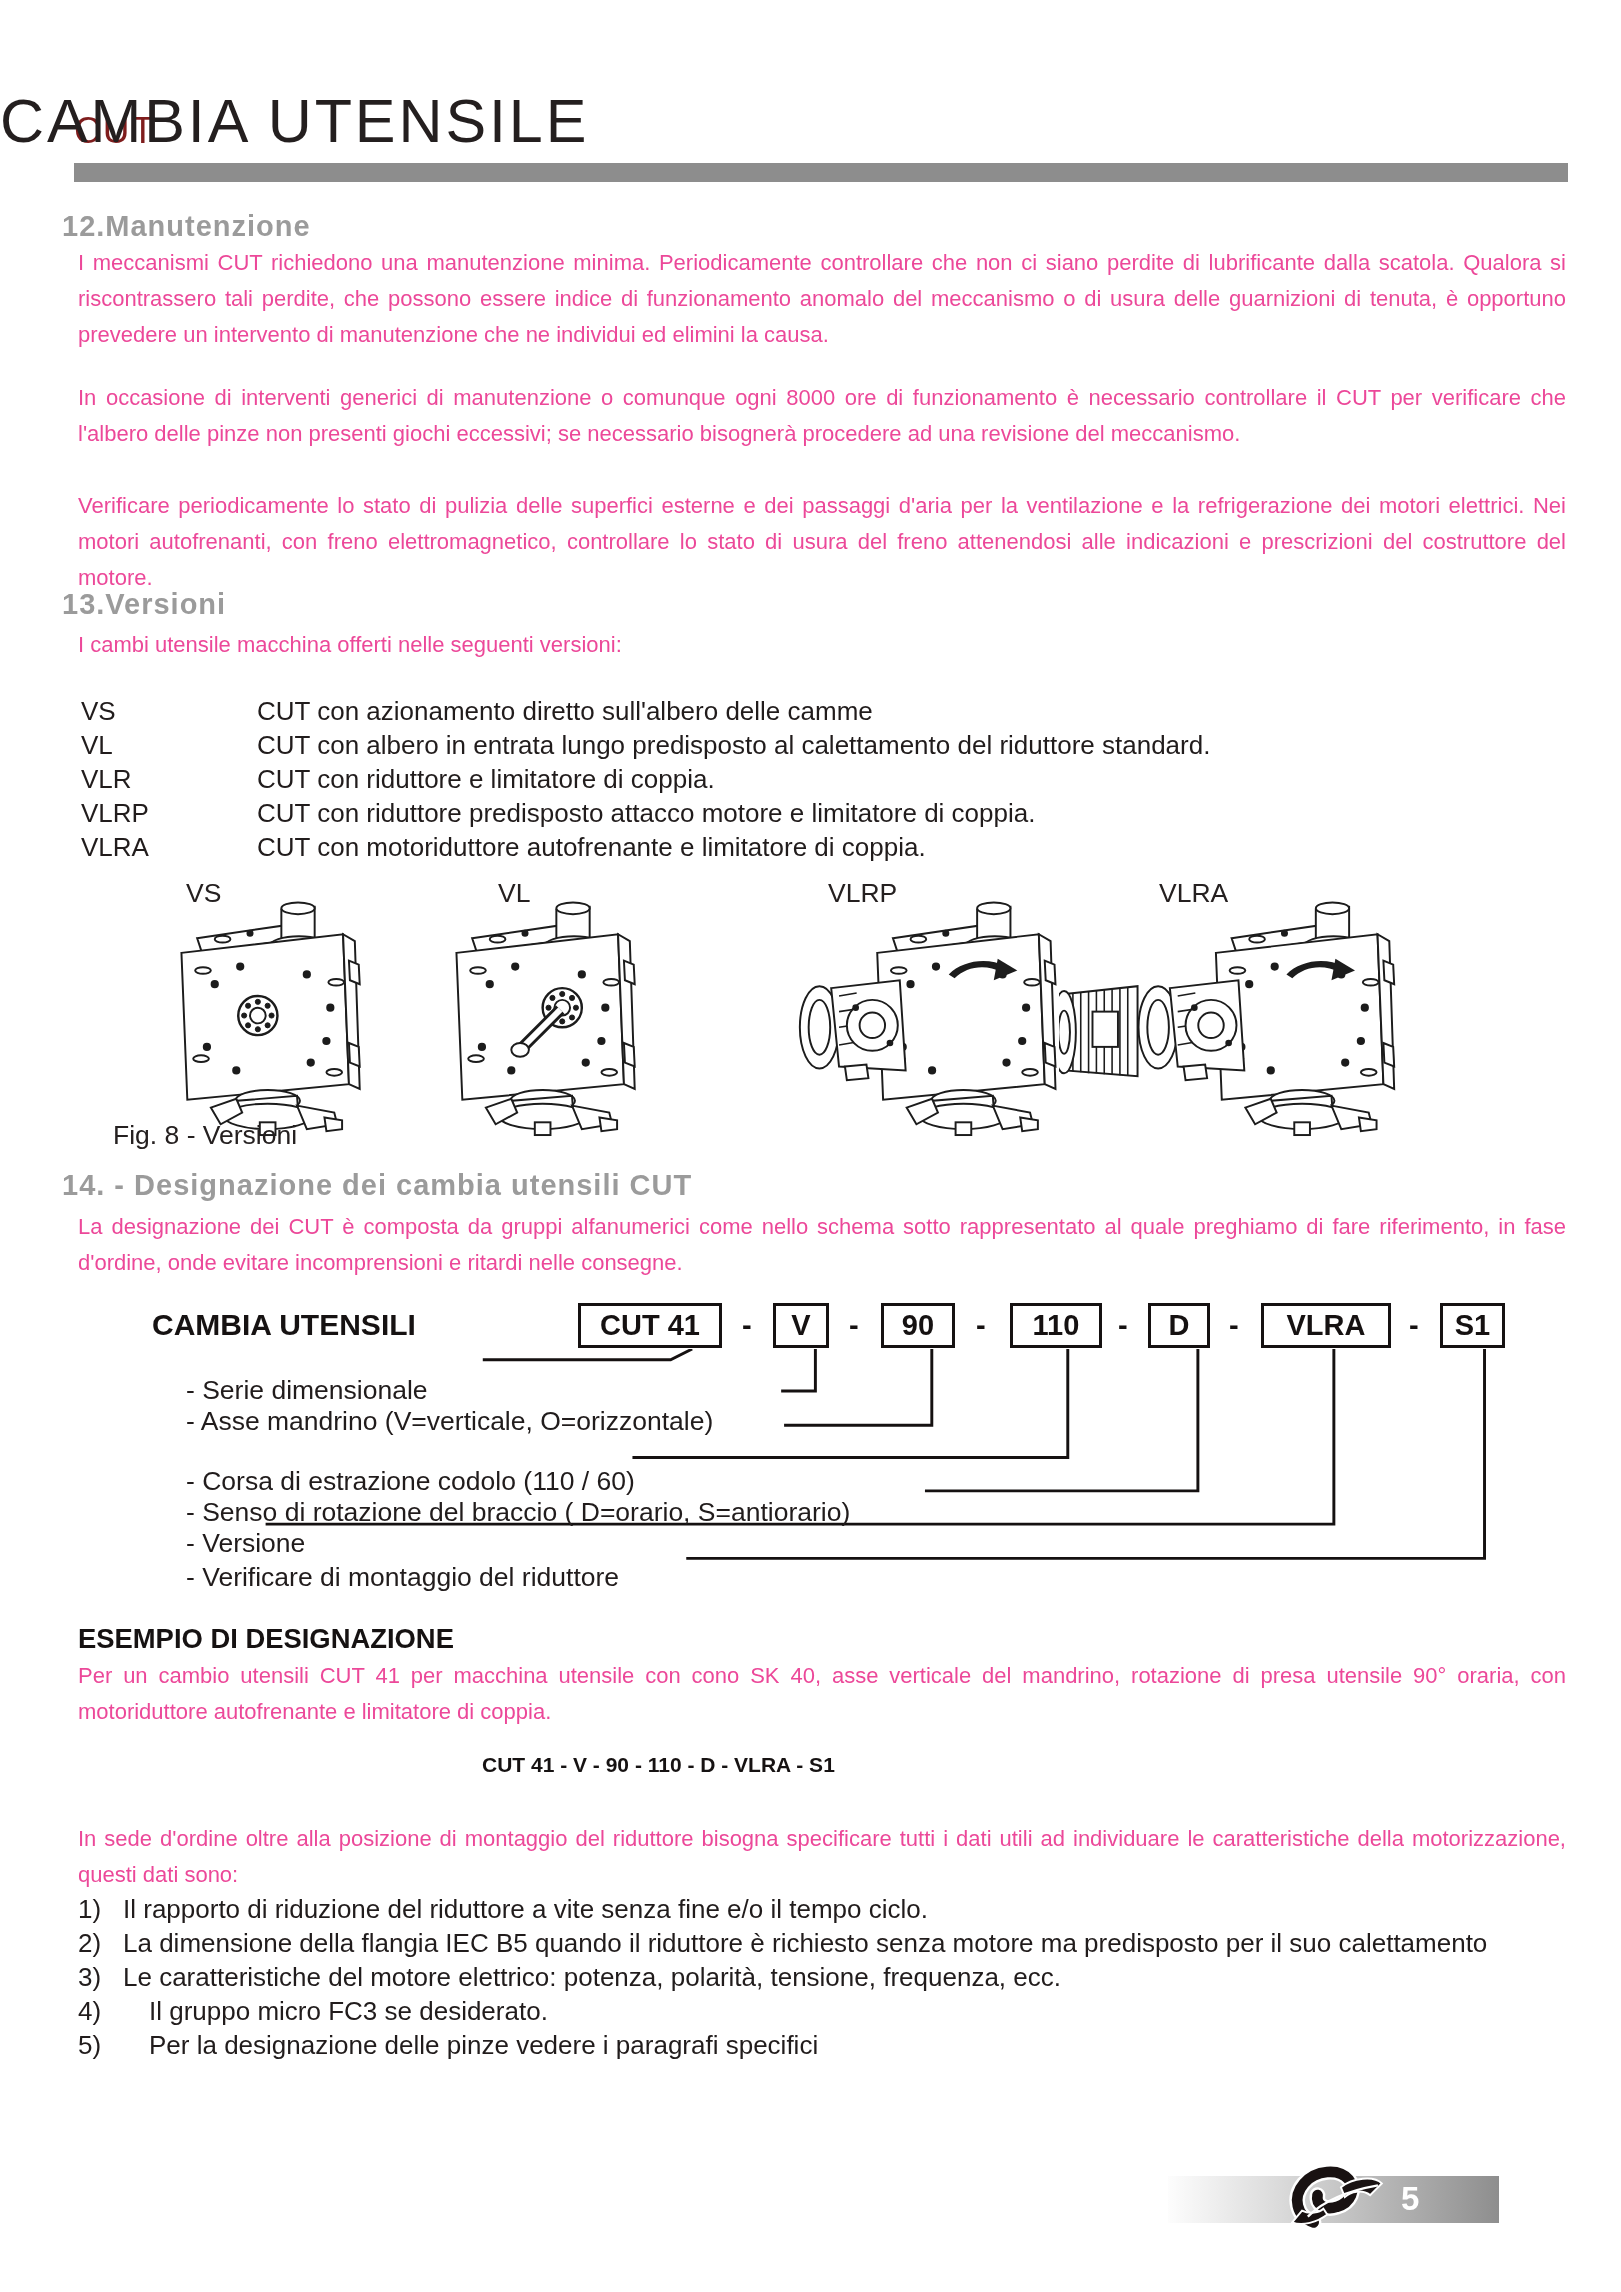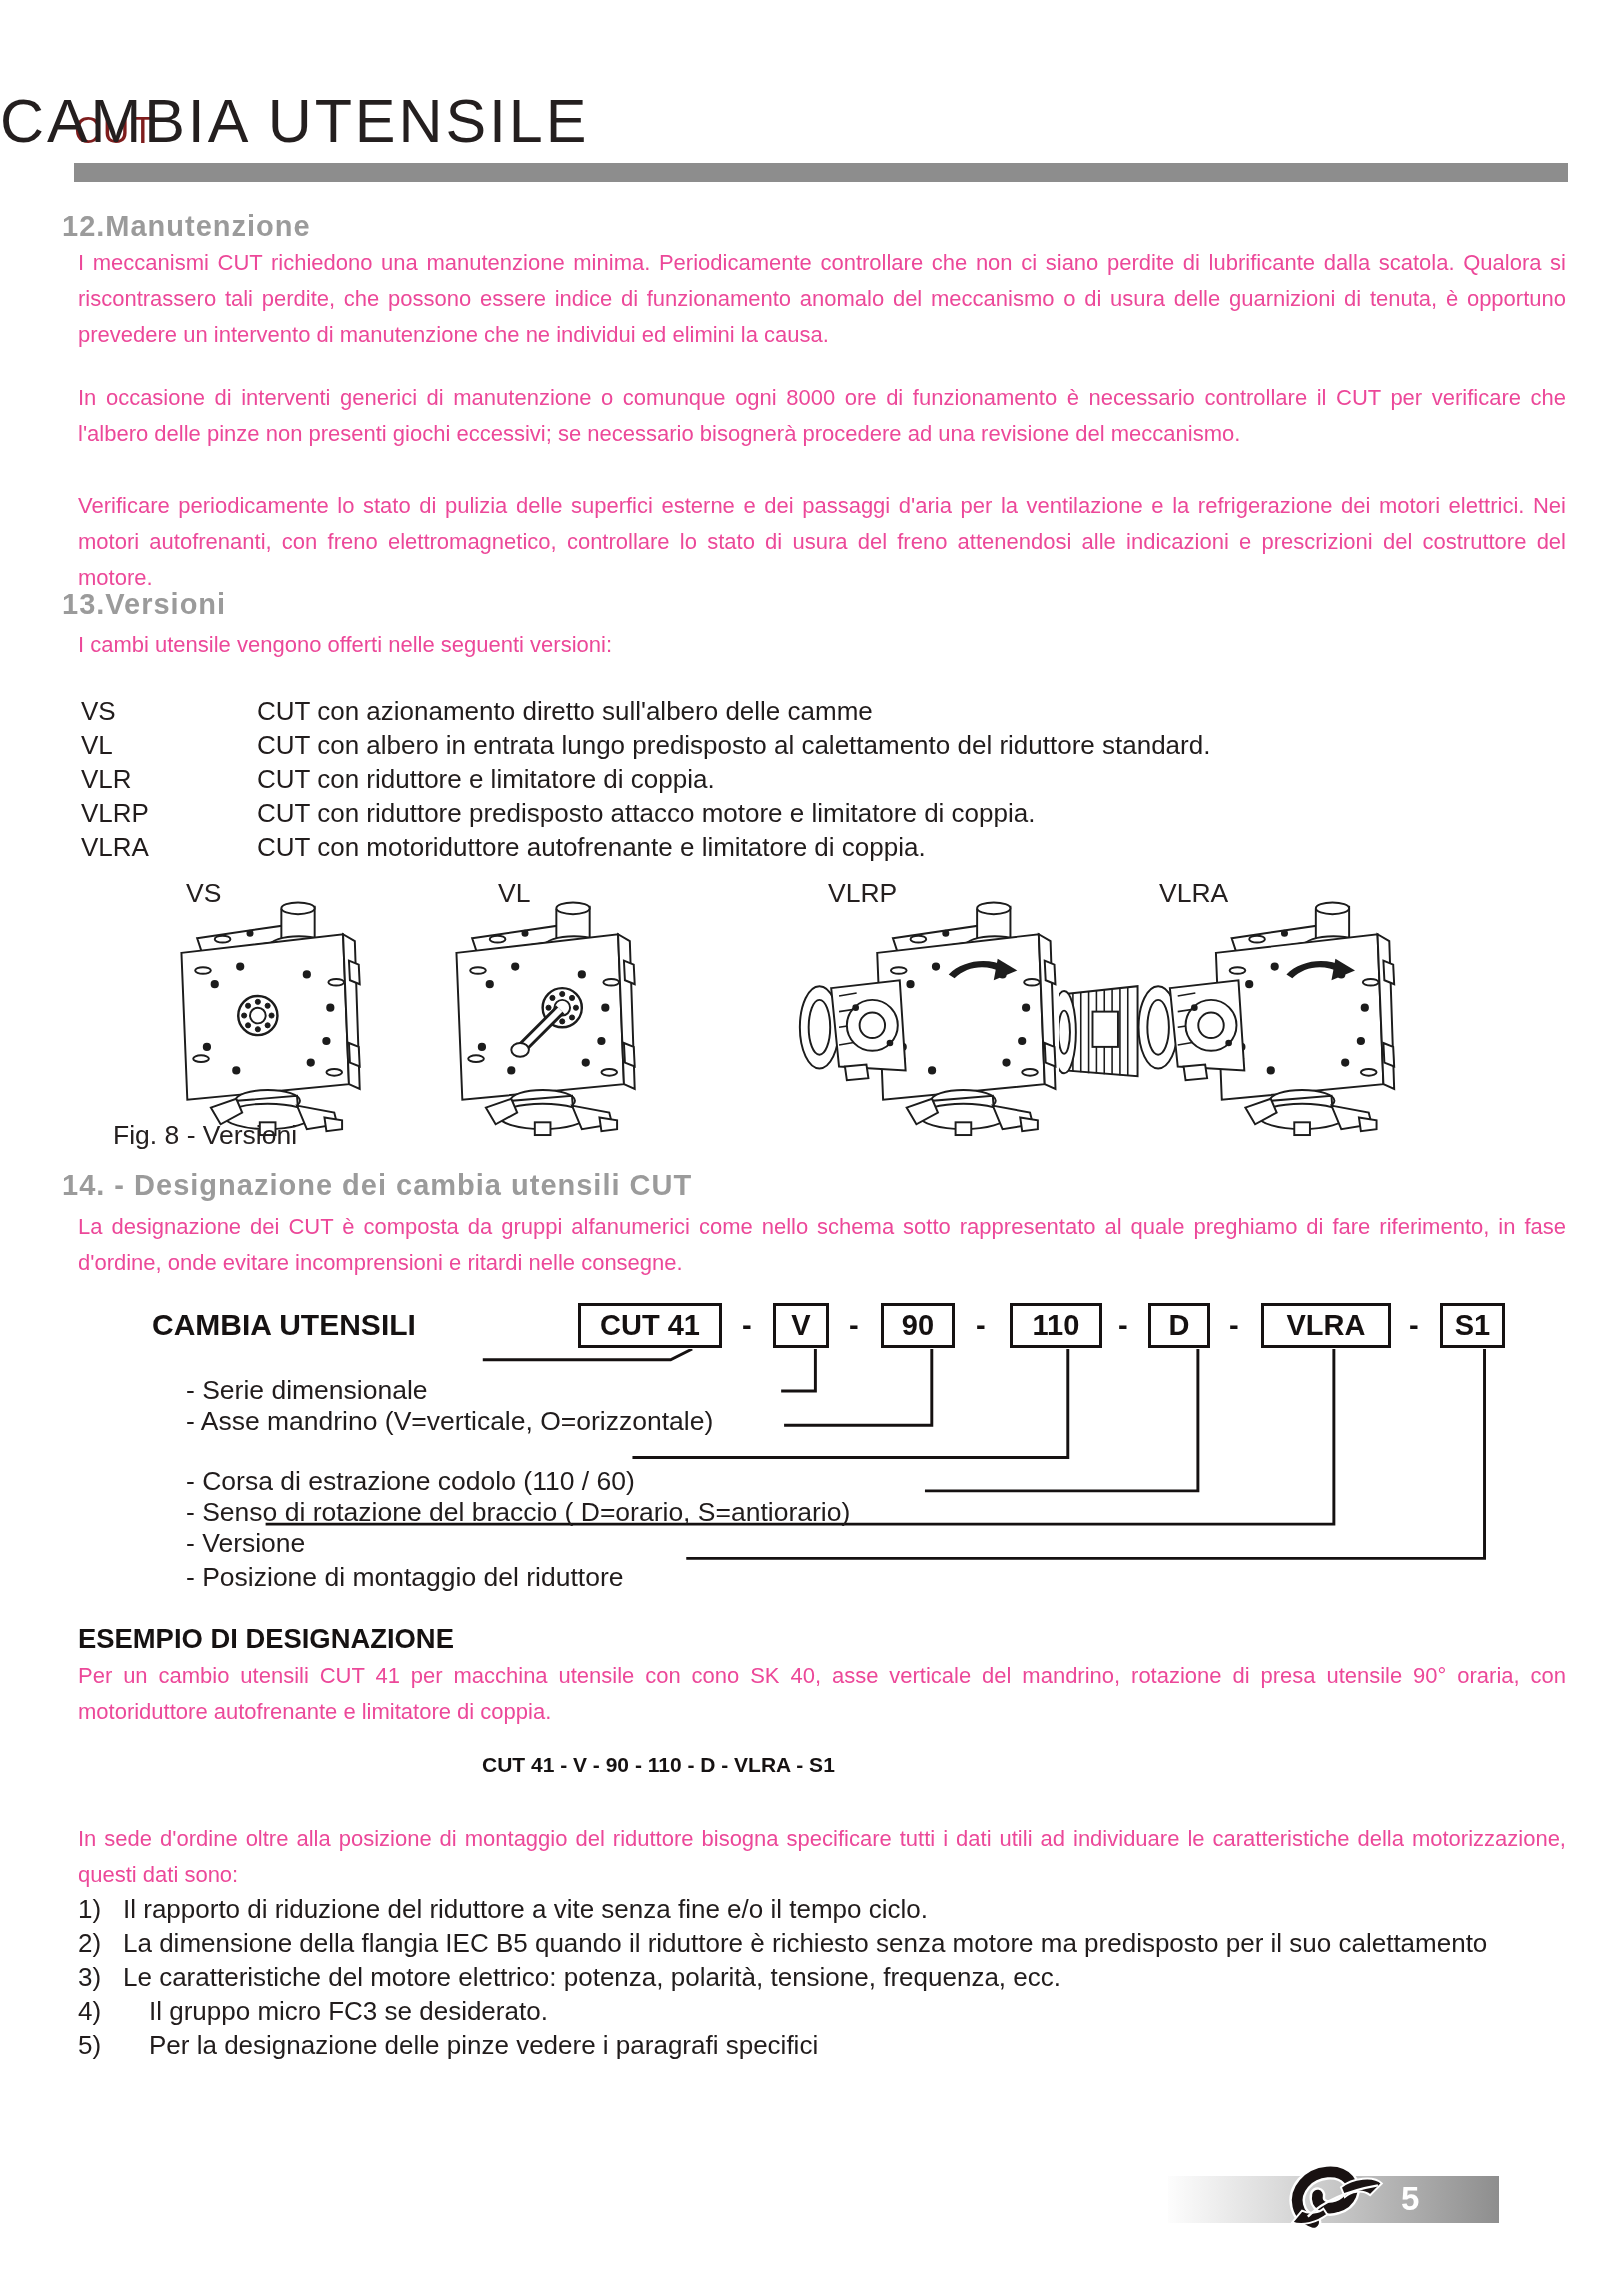--- a/index.html
+++ b/index.html
@@ -137,21 +137,21 @@
   <div class="abs hdr-cut">CUT</div>
   <div class="abs hdr-title">CAMBIA UTENSILE</div>
   <div class="abs hdr-bar"></div>
 
   <div class="abs sec-h" style="left:62px;top:210px;">12.Manutenzione</div>
   <div class="abs body-txt" style="left:78px;top:245px;width:1488px;">I meccanismi CUT richiedono una manutenzione minima. Periodicamente controllare che non ci siano perdite di lubrificante dalla scatola. Qualora si riscontrassero tali perdite, che possono essere indice di funzionamento anomalo del meccanismo o di usura delle guarnizioni di tenuta, è opportuno prevedere un intervento di manutenzione che ne individui ed elimini la causa.</div>
   <div class="abs body-txt" style="left:78px;top:380px;width:1488px;">In occasione di interventi generici di manutenzione o comunque ogni 8000 ore di funzionamento è necessario controllare il CUT per verificare che l'albero delle pinze non presenti giochi eccessivi; se necessario bisognerà procedere ad una revisione del meccanismo.</div>
   <div class="abs body-txt" style="left:78px;top:488px;width:1488px;">Verificare periodicamente lo stato di pulizia delle superfici esterne e dei passaggi d'aria per la ventilazione e la refrigerazione dei motori elettrici. Nei motori autofrenanti, con freno elettromagnetico, controllare lo stato di usura del freno attenendosi alle indicazioni e prescrizioni del costruttore del motore.</div>
 
   <div class="abs sec-h" style="left:62px;top:588px;">13.Versioni</div>
-  <div class="abs body-txt noj" style="left:78px;top:627px;width:1488px;">I cambi utensile vengono offerti nelle seguenti versioni:</div>
+  <div class="abs body-txt noj" style="left:78px;top:627px;width:1488px;">I cambi utensile macchina offerti nelle seguenti versioni:</div>
 
   <div class="abs" style="left:81px;top:694px;width:1488px;">
     <div class="ver-row">
       <span class="ver-code">VS</span>
       <span>CUT con azionamento diretto sull'albero delle camme</span>
     </div>
     <div class="ver-row">
       <span class="ver-code">VL</span>
       <span>CUT con albero in entrata lungo predisposto al calettamento del riduttore standard.</span>
     </div>
@@ -237,21 +237,21 @@
       <polyline points="1362,1376 1362,1555 270,1555"></polyline>
       <polyline points="1516,1376 1516,1590 700,1590"></polyline>
     </g>
   </svg>
 
   <div class="legend-item" style="top:1375px;">- Serie dimensionale</div>
   <div class="legend-item" style="top:1406px;">- Asse mandrino (V=verticale, O=orizzontale)</div>
   <div class="legend-item" style="top:1466px;">- Corsa di estrazione codolo  (110 / 60)</div>
   <div class="legend-item" style="top:1497px;">- Senso di rotazione del braccio  ( D=orario, S=antiorario)</div>
   <div class="legend-item" style="top:1528px;">- Versione</div>
-  <div class="legend-item" style="top:1562px;">- Posizione di montaggio del riduttore</div>
+  <div class="legend-item" style="top:1562px;">- Verificare di montaggio del riduttore</div>
 
   <div class="abs ex-h" style="left:78px;top:1623px;">ESEMPIO DI DESIGNAZIONE</div>
   <div class="abs body-txt" style="left:78px;top:1658px;width:1488px;">Per un cambio utensili CUT 41  per macchina utensile con cono SK 40, asse verticale del mandrino, rotazione di presa utensile 90° oraria, con motoriduttore autofrenante e limitatore di coppia.</div>
   <div class="abs ex-code" style="left:446px;top:1753px;">CUT 41 - V - 90 - 110 - D - VLRA - S1</div>
 
   <div class="abs body-txt" style="left:78px;top:1821px;width:1488px;">In sede d'ordine oltre alla posizione di montaggio del riduttore bisogna specificare tutti i dati utili ad individuare le caratteristiche della motorizzazione, questi dati sono:</div>
 
   <div class="abs" style="left:78px;top:1892px;width:1488px;">
     <div class="ord-row">
       <span class="ord-num">1)</span><span>Il rapporto di riduzione del riduttore a vite senza fine e/o il tempo ciclo.</span>

